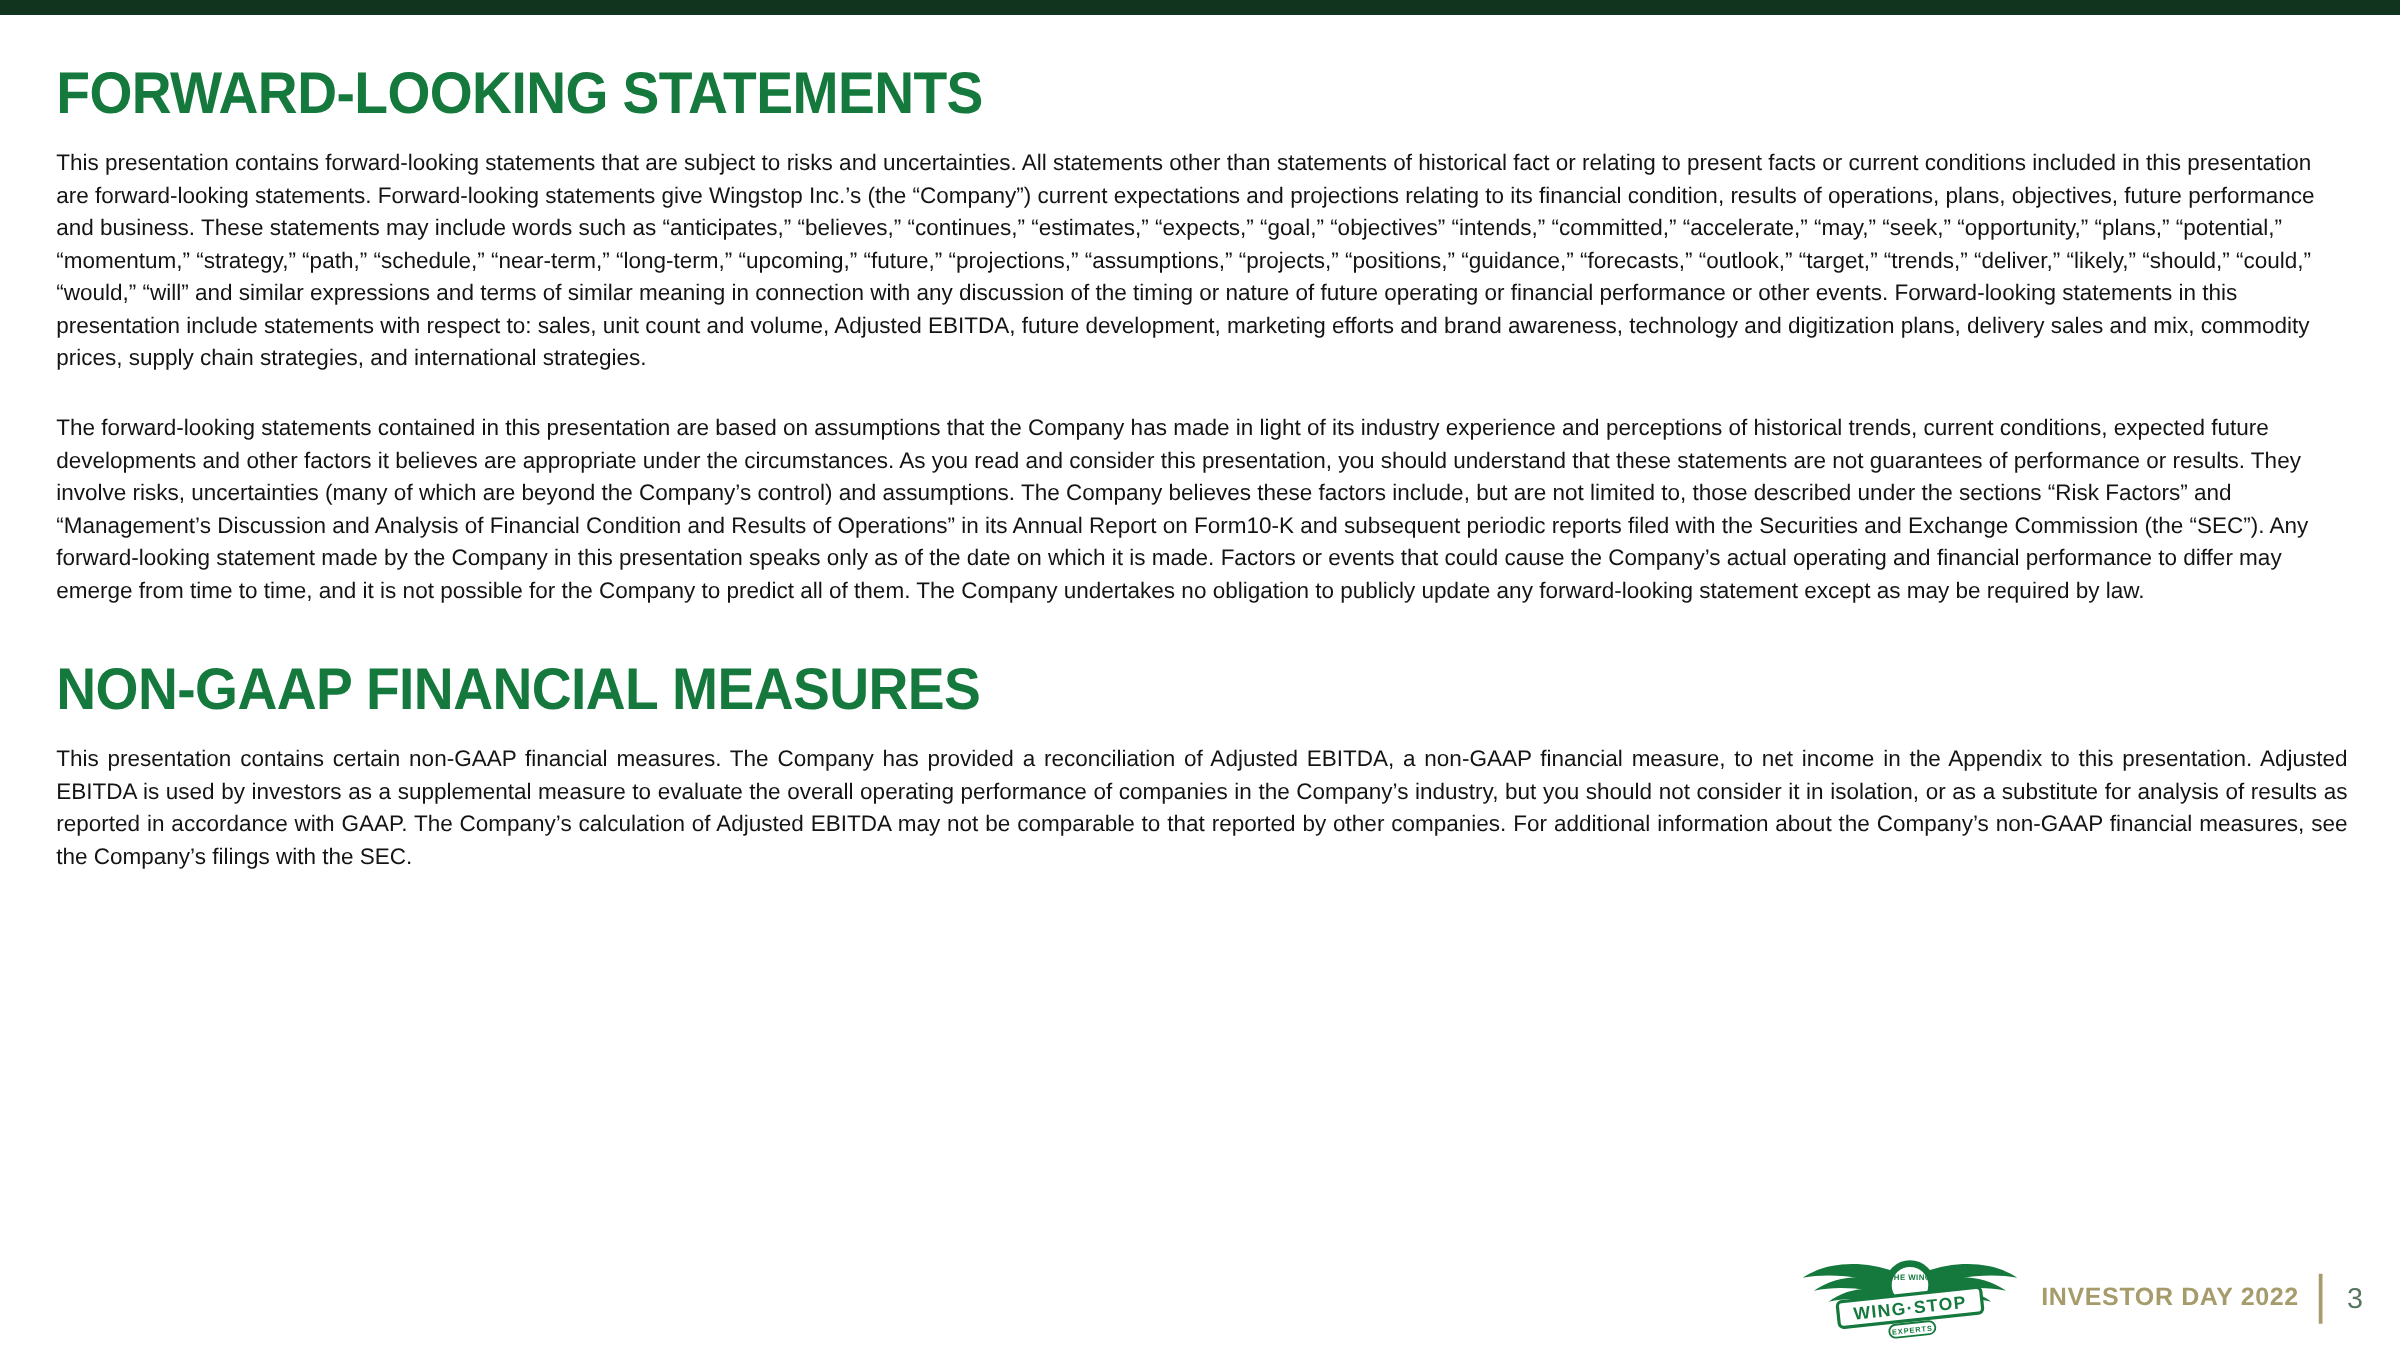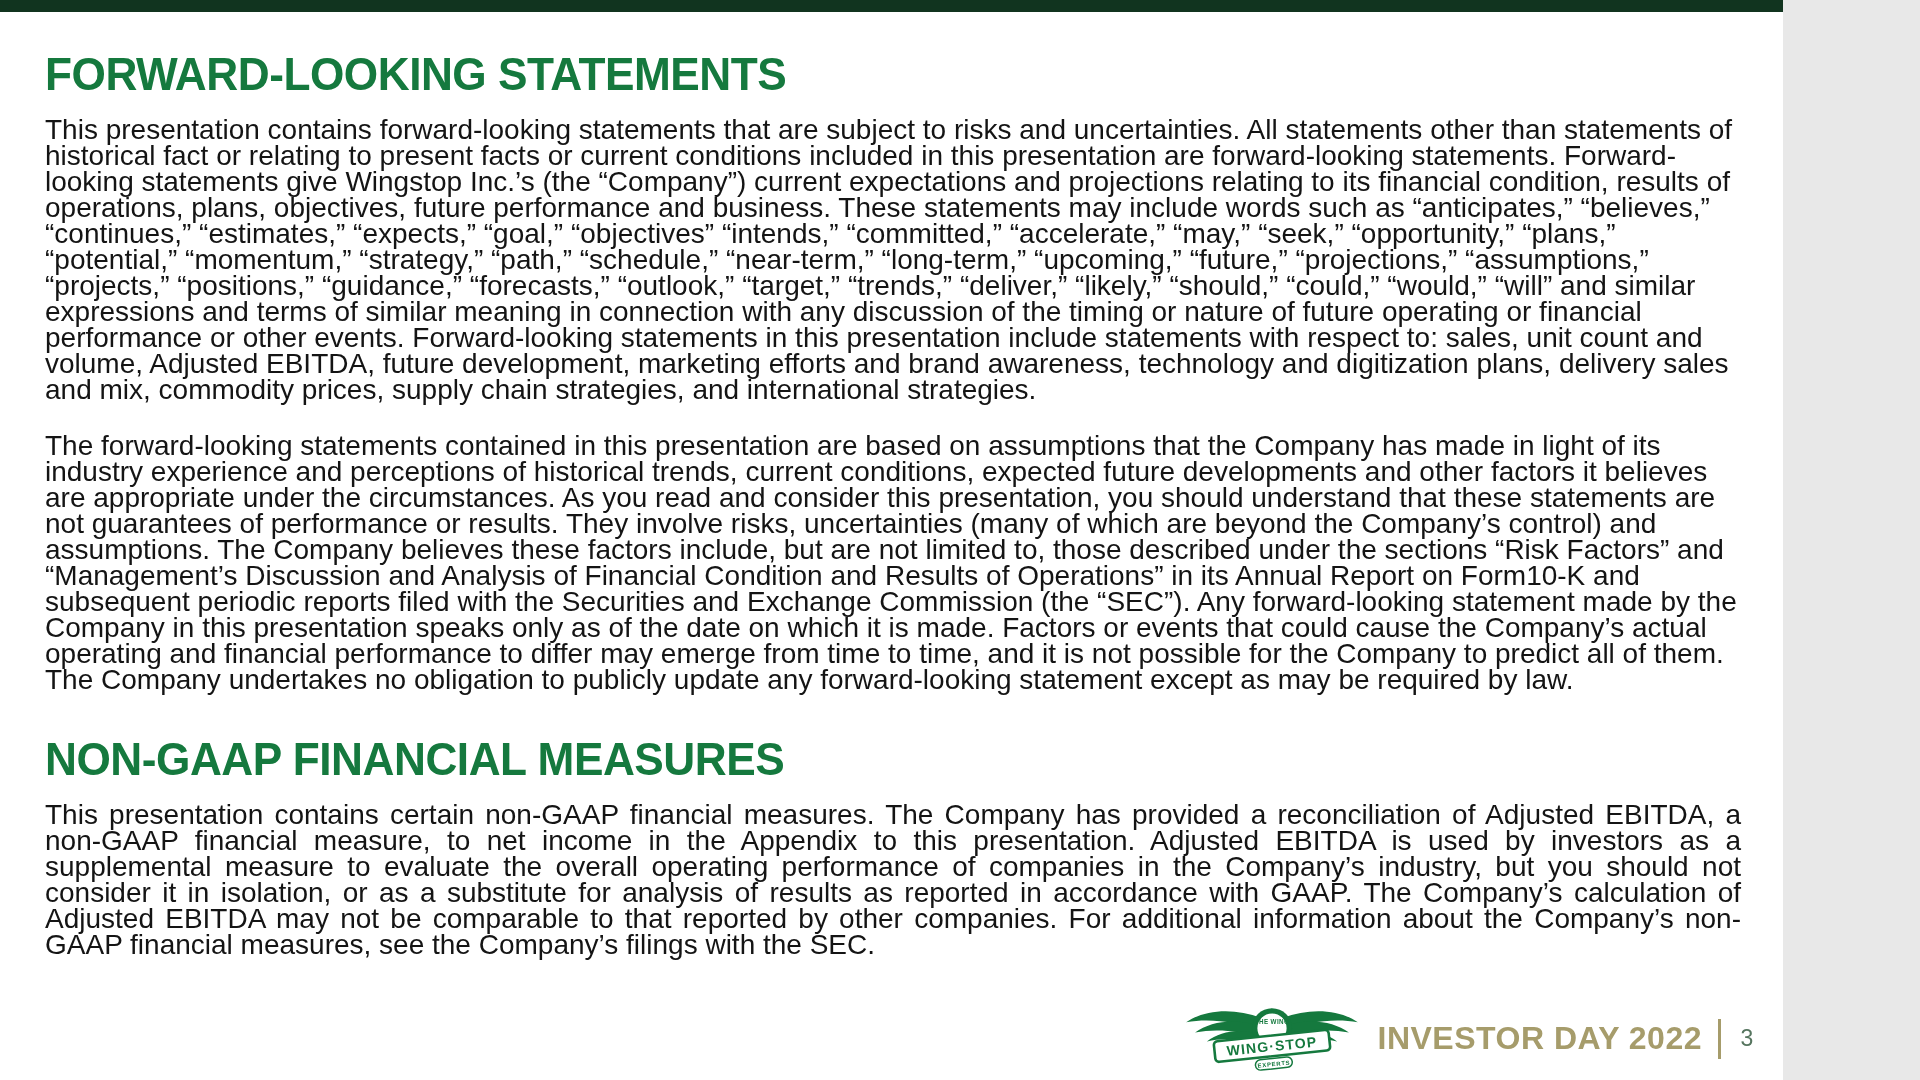--- a/index.html
+++ b/index.html
@@ -1,18 +1,18 @@
 <!DOCTYPE html>
 <html><head>
 <meta charset="utf-8">
 <style>
   html, body { margin:0; padding:0; background:#e8e8e8; }
   .slide {
     position:relative;
-    width:1783px; height:1080px;
+    width:1920px; height:1080px;
     background:#ffffff;
     overflow:hidden;
     font-family:"Liberation Sans", sans-serif;
     -webkit-font-smoothing:antialiased;
   }
   .topbar {
     position:absolute; top:0; left:0;
     width:100%; height:12px;
     background:#11341f;
   }
@@ -27,36 +27,36 @@
     letter-spacing:-0.5px;
     color:#15793e;
     text-transform:uppercase;
     transform:scaleX(0.94);
     transform-origin:left center;
     white-space:nowrap;
   }
   .heading.second { margin-top:38px; }
   .body-para {
     margin:0 0 30px 0;
-    font-size:28px;
+    font-size:18px;
     line-height:26px;
     color:#141414;
     text-align:left;
   }
   .body-para.justified { text-align:justify; margin-bottom:0;margin-top:15px; }
   .footer {
     position:absolute;
     right:26px; bottom:6px;
     display:flex;
     align-items:center;
     gap:16px;
   }
   .event-label {
     color:#a69c6b;
-    font-size:32px;
+    font-size:20px;
     font-weight:bold;
     letter-spacing:0.5px;
     white-space:nowrap;
   }
   .footer-sep {
     width:3px; height:40px;
     background:#a69c6b;
   }
   .page-number {
     color:#56755f;

